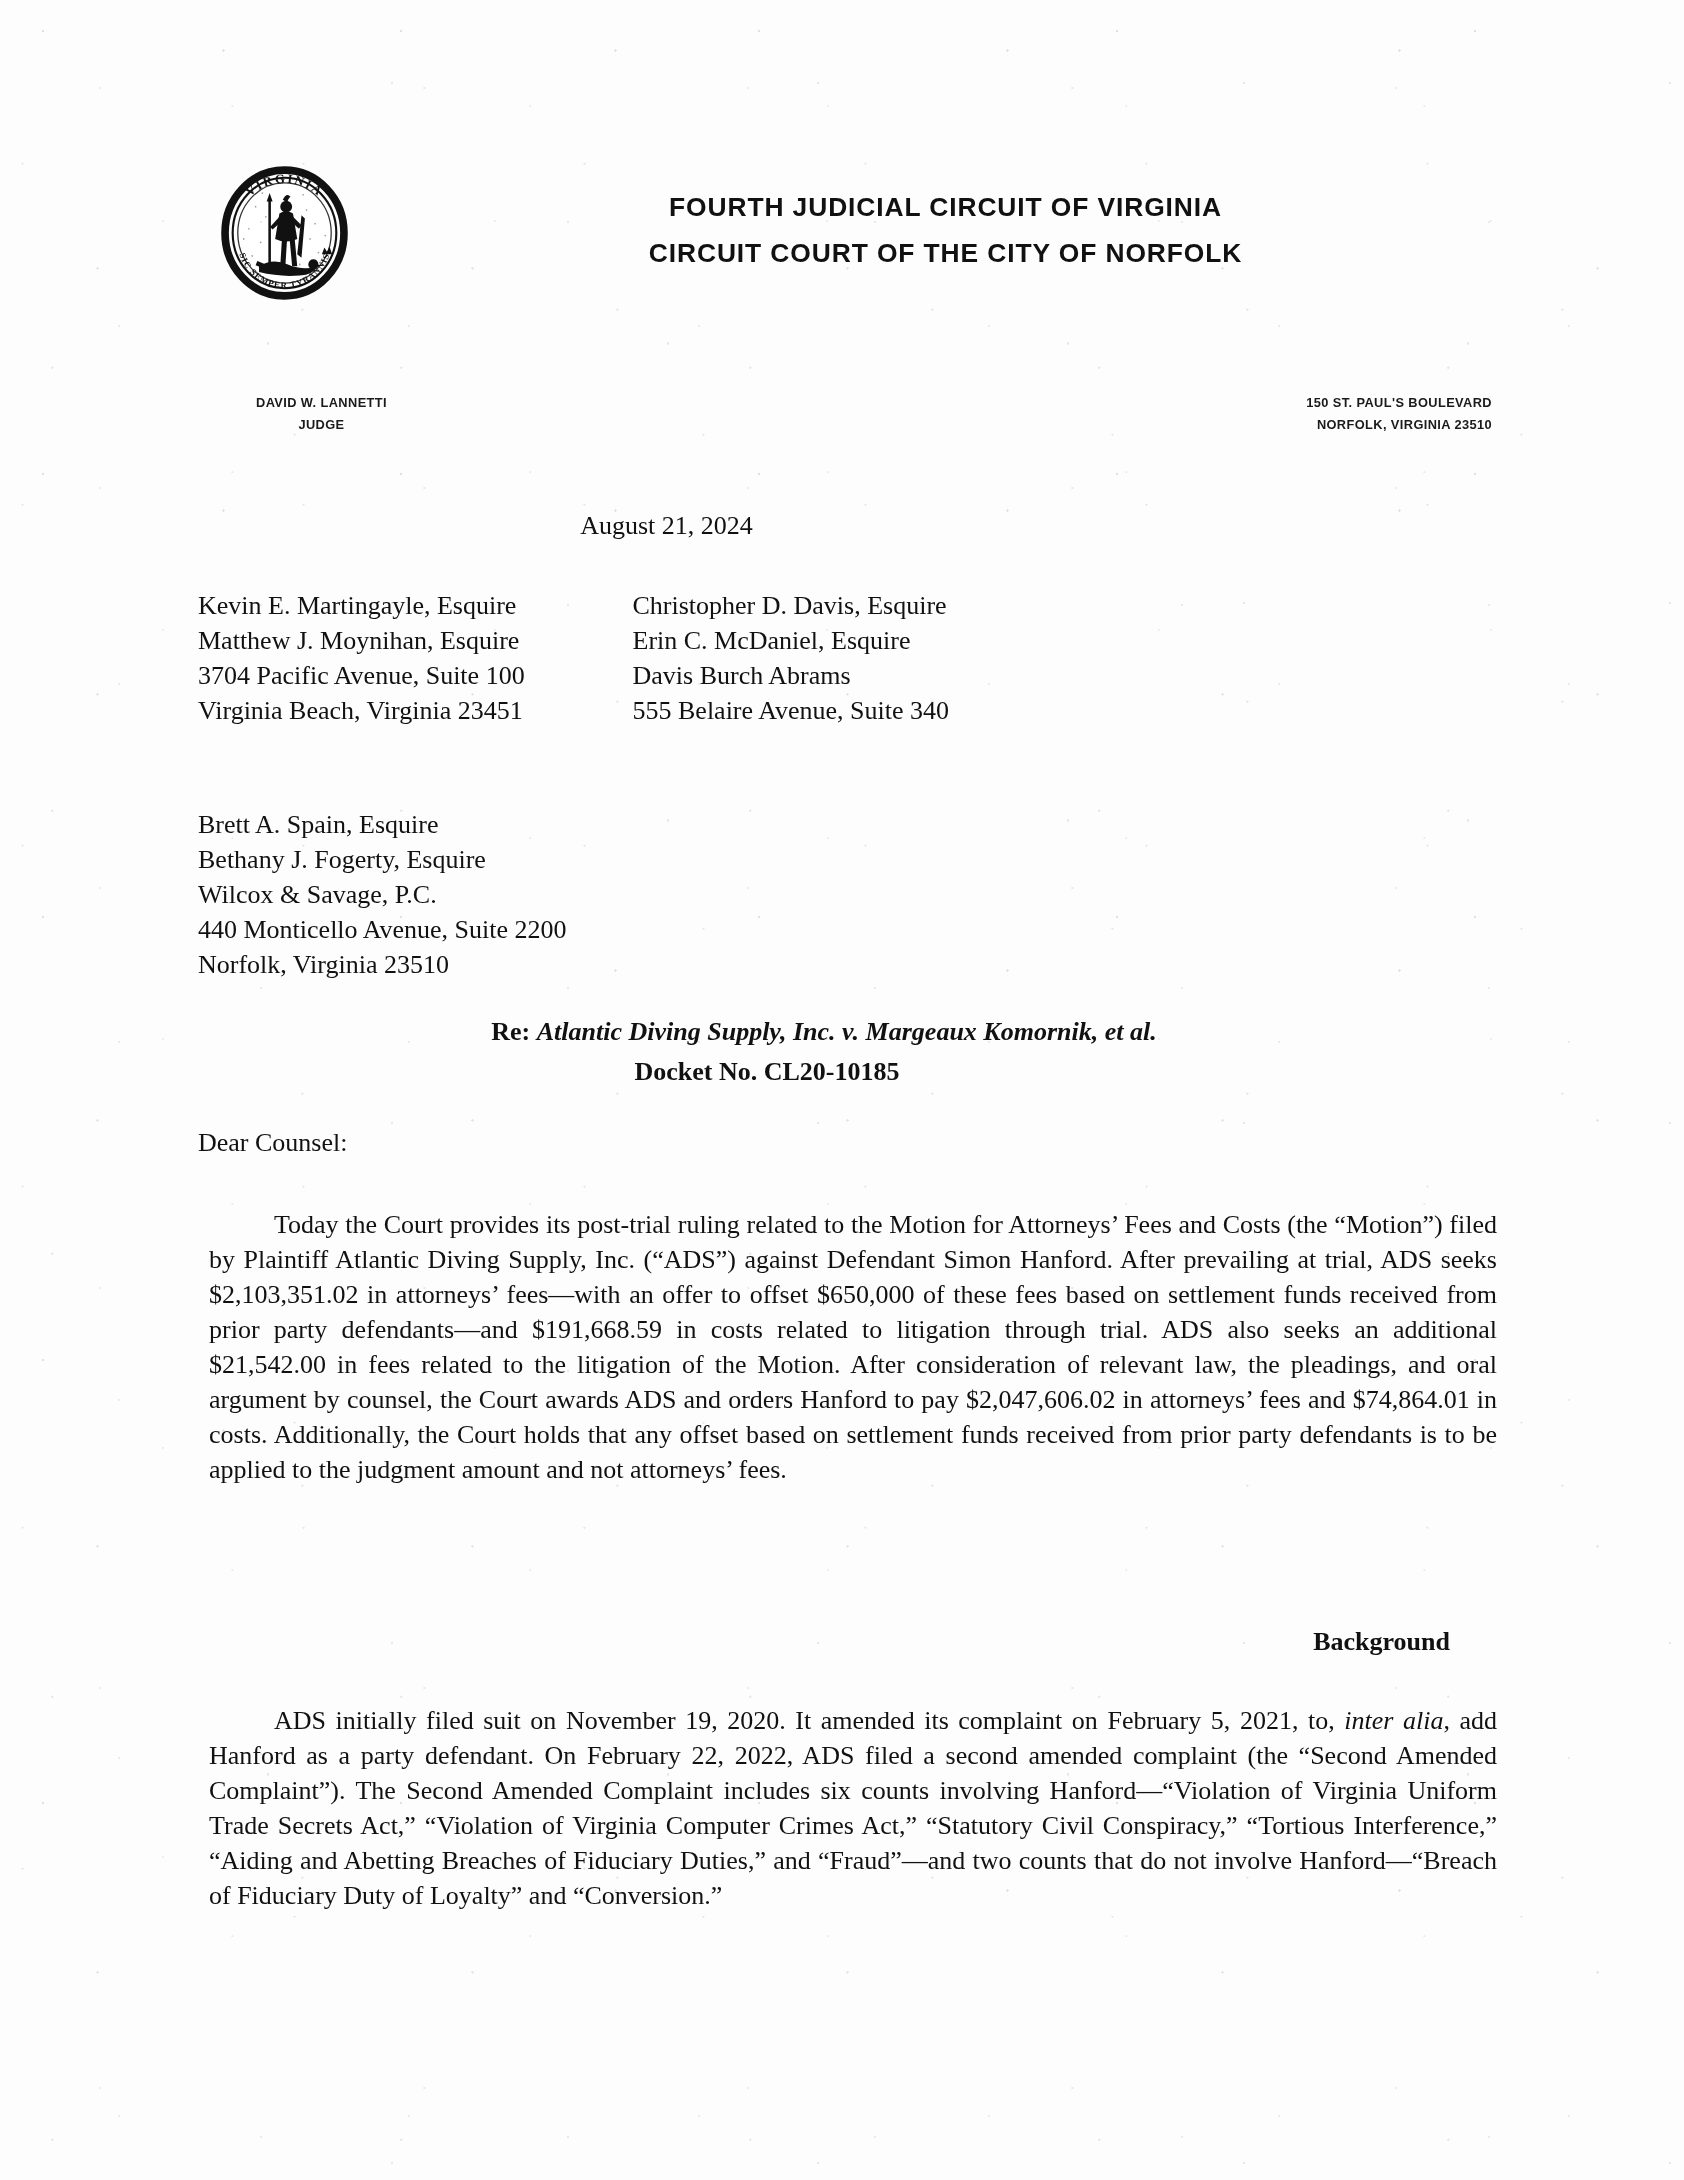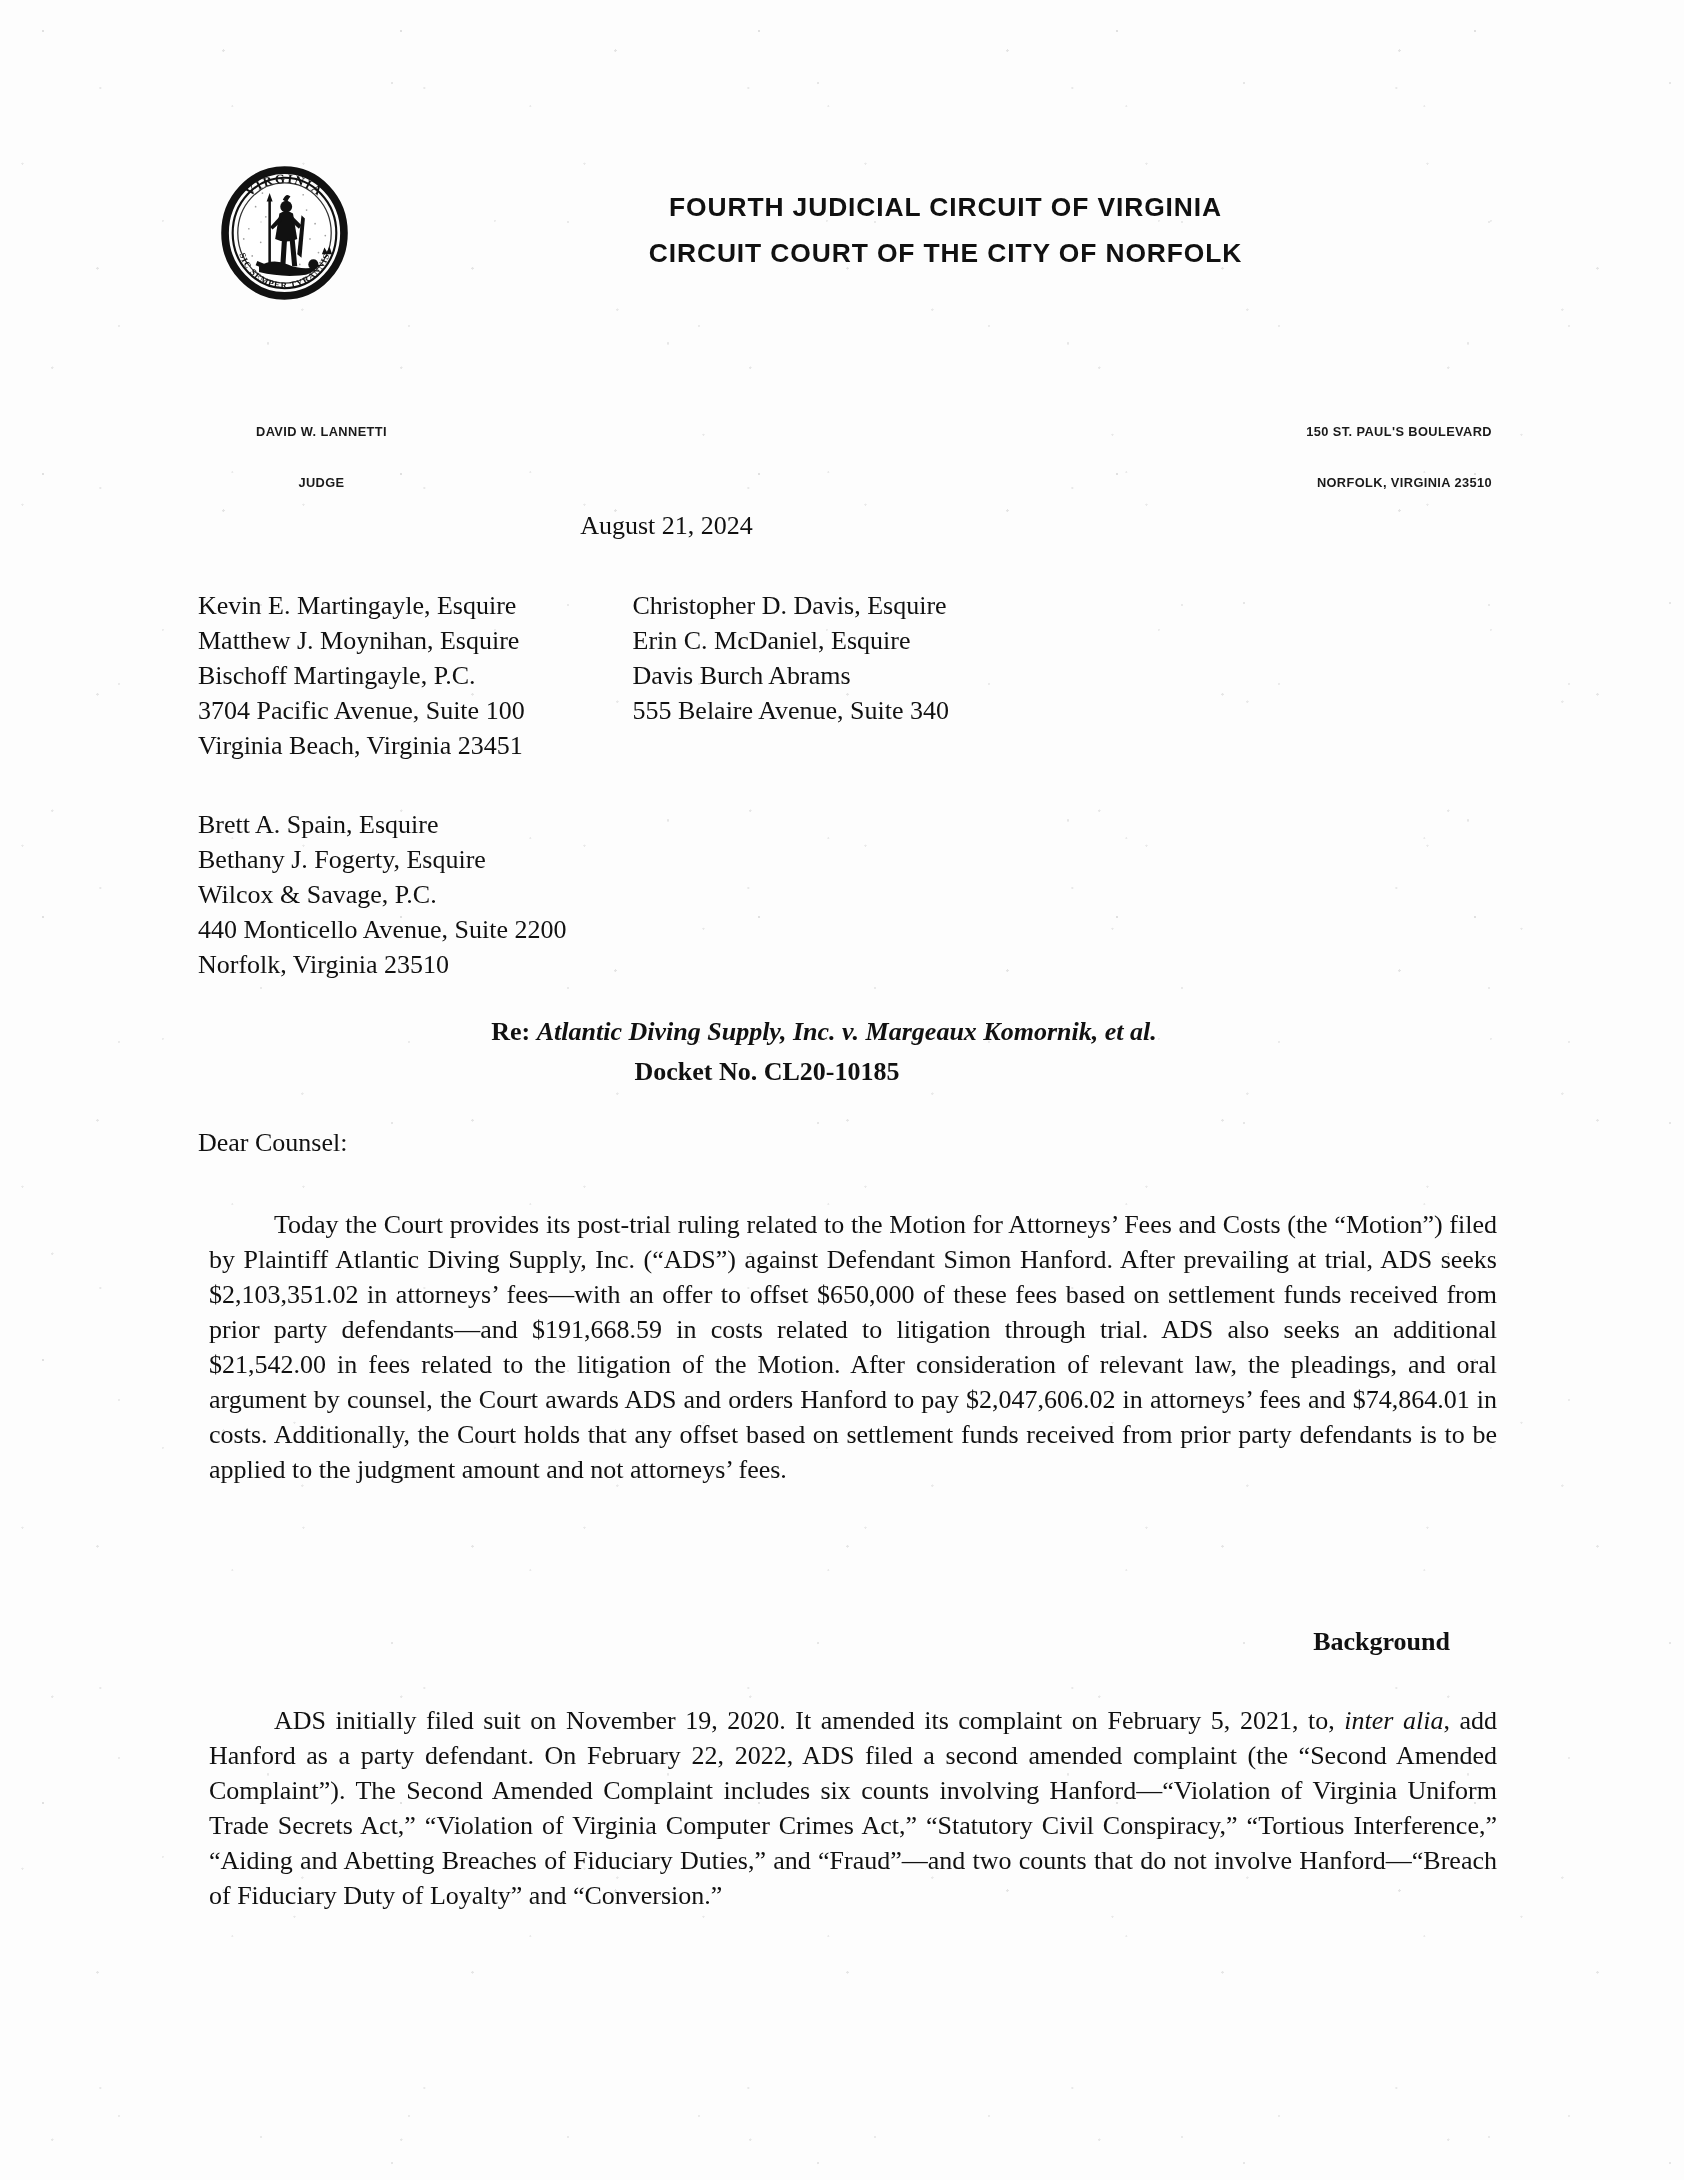--- a/index.html
+++ b/index.html
@@ -110,21 +110,20 @@
     width: 358px;
   }
   .mini {
     font-family: "Liberation Sans", "DejaVu Sans", sans-serif;
     font-weight: 700;
     font-size: 12.8px;
     letter-spacing: 0.4px;
     line-height: 1.75;
     color: #1a1a1a;
     white-space: nowrap;
-    margin-top: 29px;
   }
 
   
   .content {
     position: absolute;
     left: 198px;
     top: 0;
     width: 1288px;
     font-size: 26px;
     line-height: 1.345;
@@ -289,21 +288,20 @@
   </div>
 
   <div class="content">
 
     <div class="date-line">August 21, 2024</div>
 
     <div class="recipients">
       <div class="recip-col-left">
         <div class="recip-line">Kevin E. Martingayle, Esquire</div>
         <div class="recip-line">Matthew J. Moynihan, Esquire</div>
-        <div class="recip-line">Bischoff Martingayle, P.C.</div>
         <div class="recip-line">3704 Pacific Avenue, Suite 100</div>
         <div class="recip-line">Virginia Beach, Virginia 23451</div>
       </div>
       <div class="recip-col-right">
         <div class="recip-line">Christopher D. Davis, Esquire</div>
         <div class="recip-line">Erin C. McDaniel, Esquire</div>
         <div class="recip-line">Davis Burch Abrams</div>
         <div class="recip-line">555 Belaire Avenue, Suite 340</div>
       </div>
     </div>

